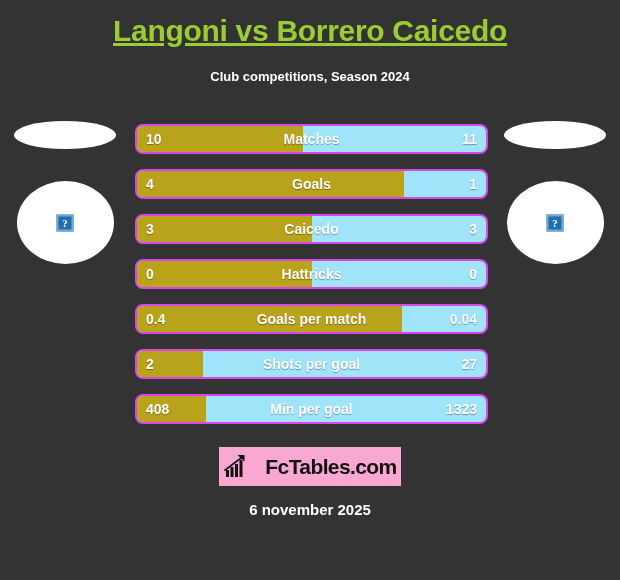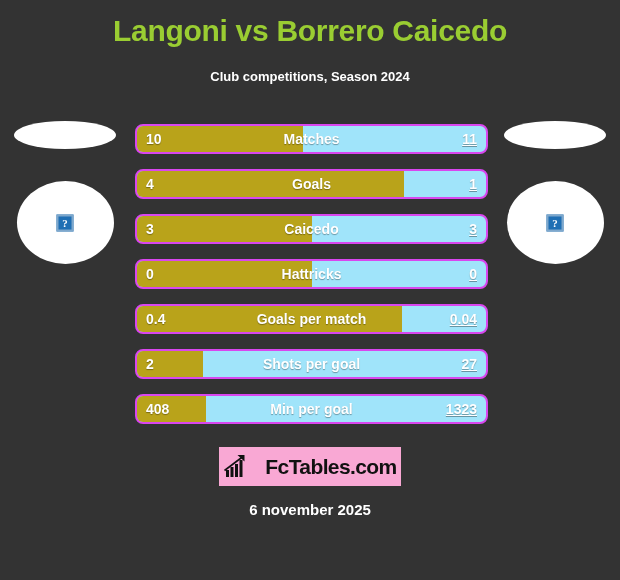--- a/index.html
+++ b/index.html
@@ -22,20 +22,21 @@
     text-align: center;
   }
 
   .title {
     color: #9ACD32;
     font-size: 30px;
     font-weight: bold;
     letter-spacing: -0.3px;
     line-height: 42px;
     white-space: nowrap;
+    text-decoration: underline;
   }
 
   .subtitle {
     color: #FFFFFF;
     font-size: 13px;
     font-weight: bold;
     margin-top: 16px;
     line-height: 18px;
   }
 
@@ -116,21 +117,21 @@
     height: 100%;
     line-height: 26px;
     color: #FFFFFF;
     font-size: 14px;
     font-weight: bold;
     text-shadow: 0 1px 1px rgba(0,0,0,0.35);
     white-space: nowrap;
   }
 
   .stat-home { left: 9px;  text-align: left; }
-  .stat-away { right: 9px; text-align: center; text-decoration: underline; }
+  .stat-away { right: 9px; text-align: center; }
 
   .stat-label {
     left: 0;
     right: 0;
     text-align: center;
   }
 
   
   .logo-box {
     position: absolute;

